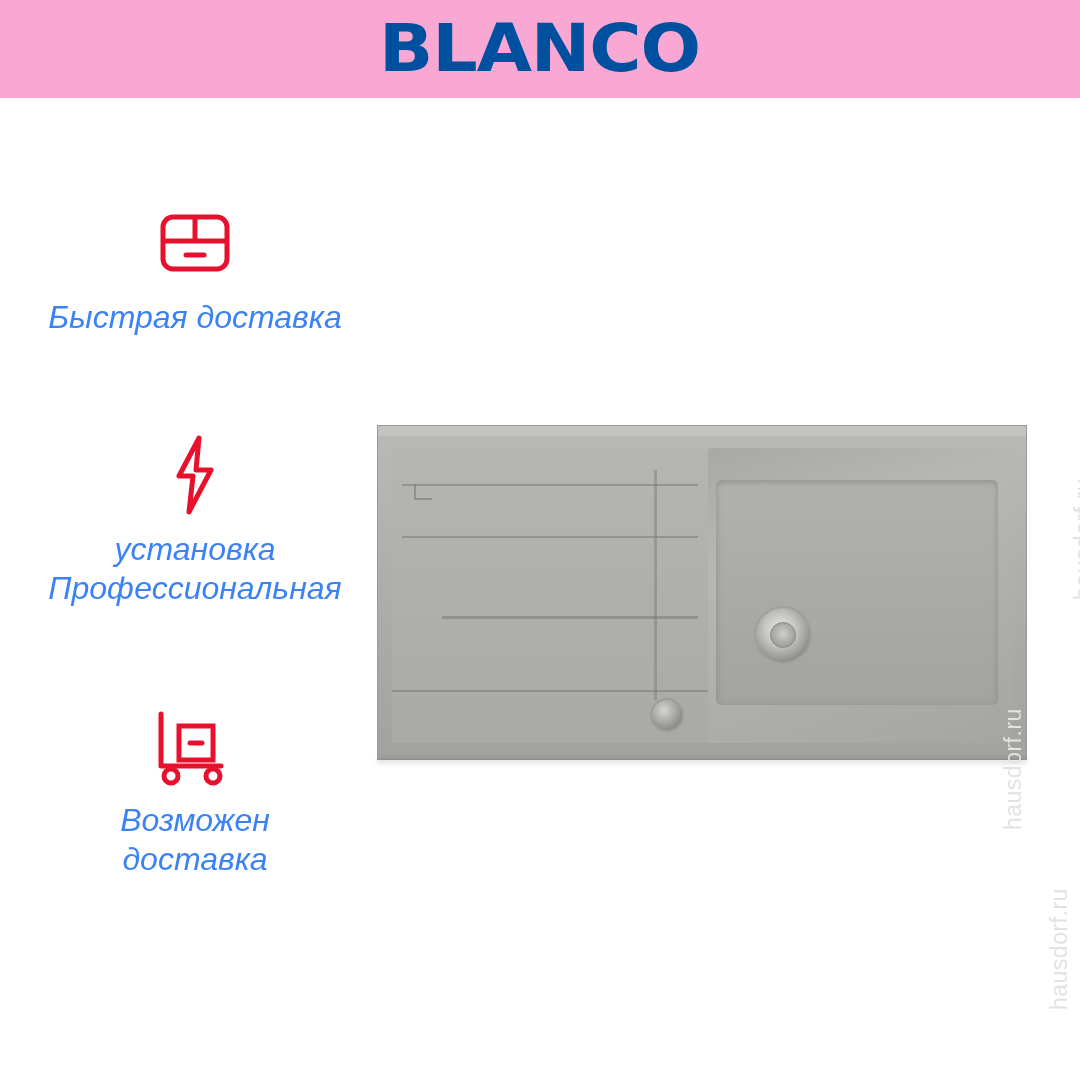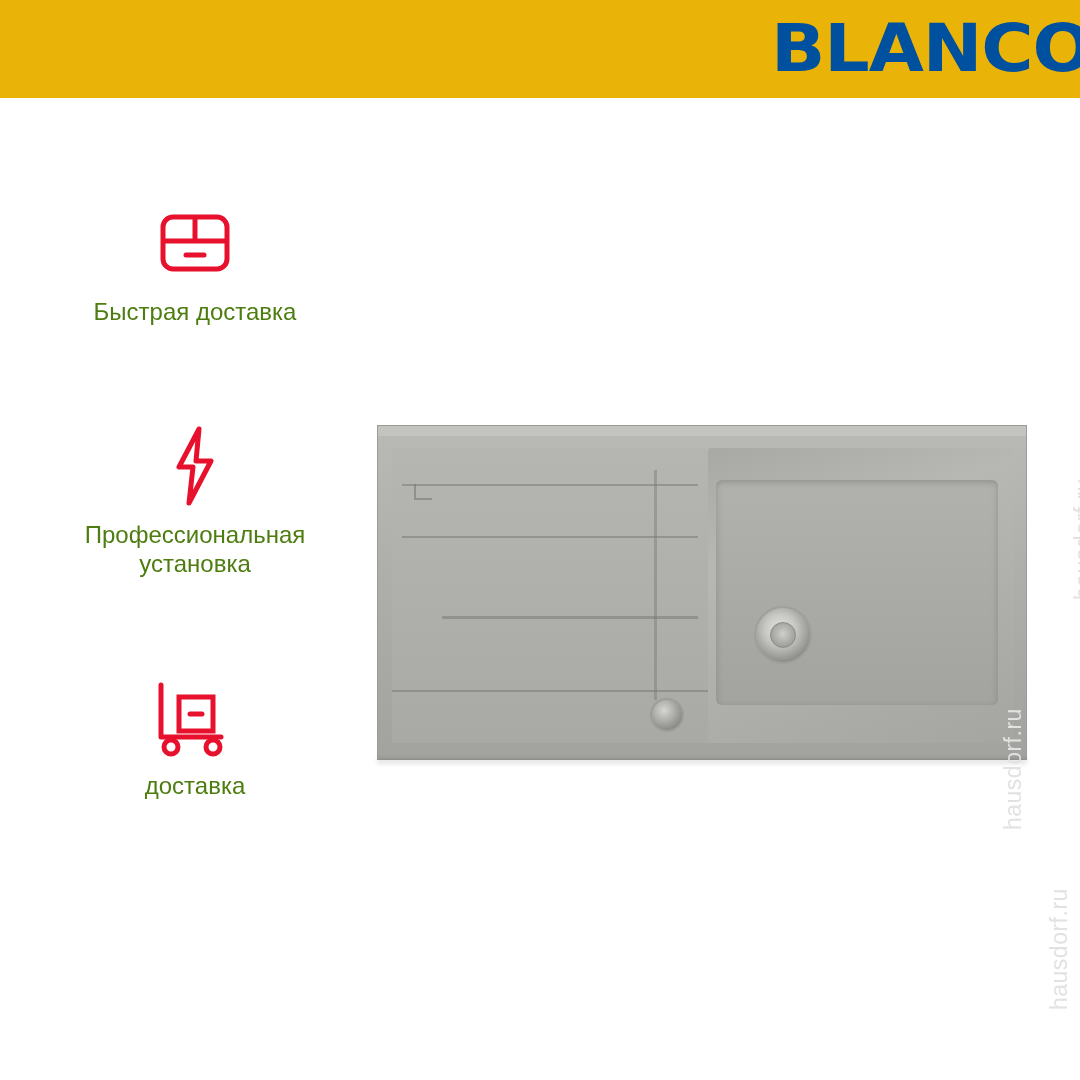--- a/index.html
+++ b/index.html
@@ -15,24 +15,24 @@
     position: relative;
   }
 
   
   .header {
     position: absolute;
     left: 0;
     top: 0;
     width: 1080px;
     height: 98px;
-    background: #eab308;
+    background: #f9a8d4;
     display: flex;
     align-items: center;
-    justify-content: flex-end;
+    justify-content: center;
   }
   .brand-logo {
     font-family: "DejaVu Sans", sans-serif;
     font-weight: bold;
     font-size: 66px;
     letter-spacing: -1px;
     color: #0050a0;
     transform: scaleX(1.08);
     line-height: 1;
     user-select: none;
@@ -51,24 +51,25 @@
   }
   .feature:last-child { margin-bottom: 0; }
   .feature-icon {
     height: 86px;
     display: flex;
     align-items: center;
     justify-content: center;
     margin-bottom: 12px;
   }
   .feature-label {
-    font-size: 24px;
-    color: #4d7c0f;
+    font-size: 32px;
+    color: #3b82f6;
     line-height: 1.2;
     font-family: "Liberation Sans", sans-serif;
+    font-style: italic;
   }
 
   
   .product {
     position: absolute;
     left: 377px;
     top: 425px;
     width: 650px;
     height: 335px;
   }
@@ -217,34 +218,35 @@
     </div>
     <div class="feature-label">Быстрая доставка</div>
   </div>
 
   <div class="feature">
     <div class="feature-icon">
       <svg width="60" height="86" viewBox="0 0 60 86" fill="none">
         <path d="M34 6 L14 44 H28 L24 80 L46 38 H31 Z" stroke="#e8112d" stroke-width="5" stroke-linejoin="round"></path>
       </svg>
     </div>
+    <div class="feature-label">установка</div>
     <div class="feature-label">Профессиональная</div>
-    <div class="feature-label">установка</div>
   </div>
 
   <div class="feature">
     <div class="feature-icon">
       <svg width="96" height="80" viewBox="0 0 96 80" fill="none">
         <path d="M14 8 V60 H74" stroke="#e8112d" stroke-width="5" stroke-linecap="round" stroke-linejoin="round"></path>
         <rect x="32" y="20" width="34" height="34" stroke="#e8112d" stroke-width="5"></rect>
         <line x1="43" y1="37" x2="55" y2="37" stroke="#e8112d" stroke-width="5" stroke-linecap="round"></line>
         <circle cx="24" cy="70" r="7" stroke="#e8112d" stroke-width="5"></circle>
         <circle cx="66" cy="70" r="7" stroke="#e8112d" stroke-width="5"></circle>
       </svg>
     </div>
+    <div class="feature-label">Возможен</div>
     <div class="feature-label">доставка</div>
   </div>
 
 </div>
 
 <div class="product">
   <div class="sink-outer">
     <div class="sink-rim-top"></div>
     <div class="board">
       <div class="board-notch"></div>

